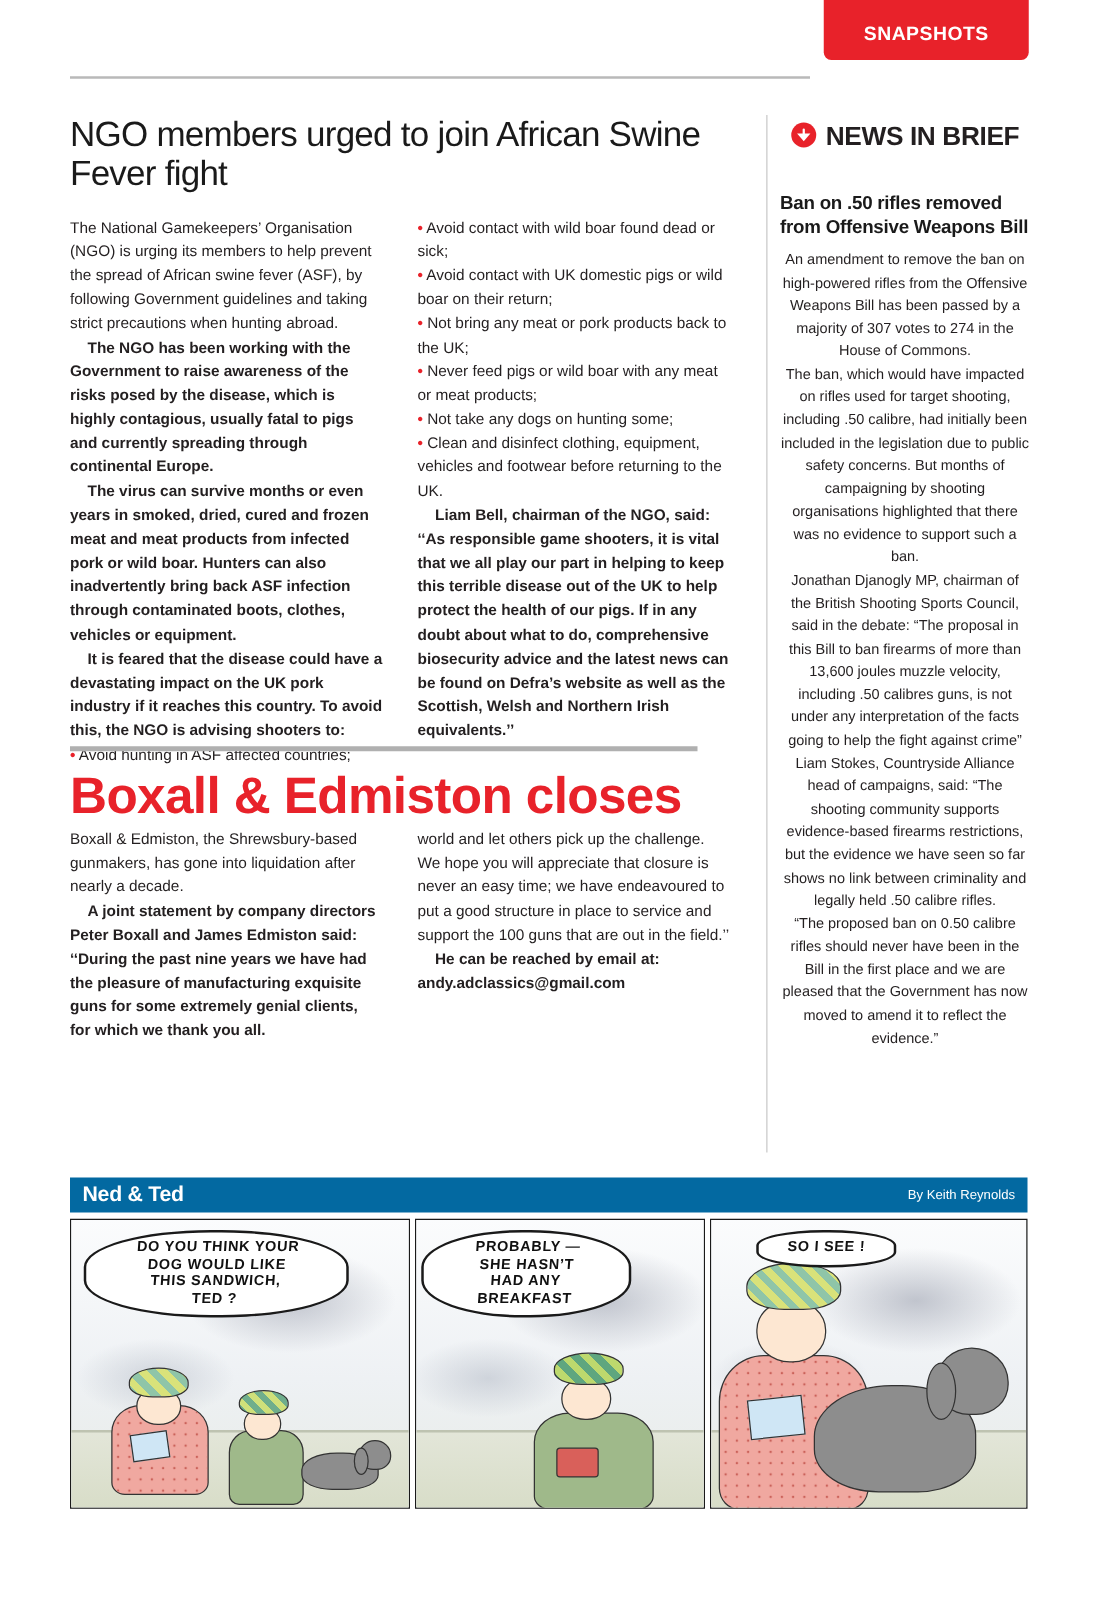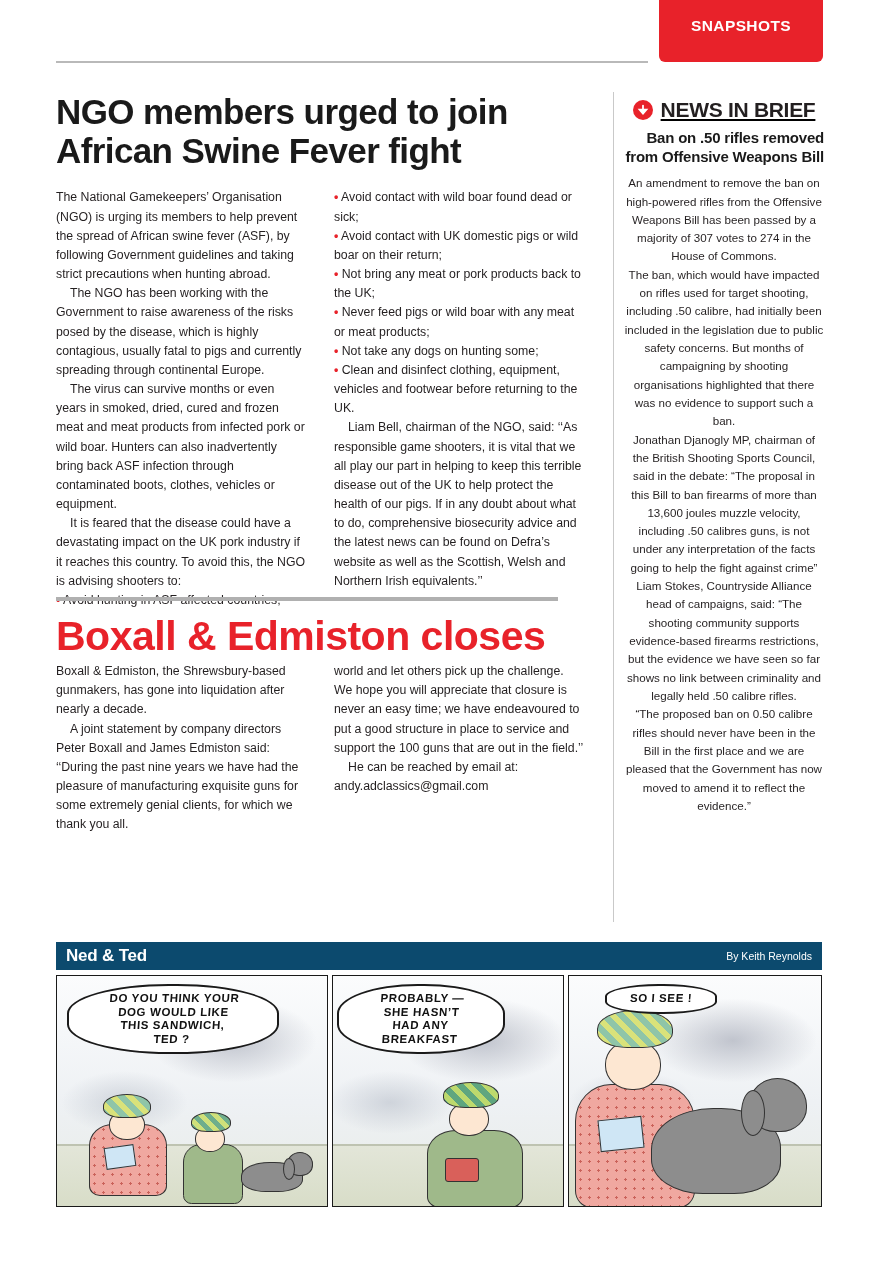--- a/index.html
+++ b/index.html
@@ -6,48 +6,48 @@
   html, body {
     width: 876px; height: 1280px;
     background: #ffffff;
     font-family: "Liberation Sans", sans-serif;
     overflow: hidden;
   }
   .page { position: relative; width: 876px; height: 1280px; background:#fff; }
 
   
   .snapshots-tab {
-    position: absolute; left: 659px; top: 0px; width: 164px; height: 62px;
+    position: absolute; left: 659px; top: 0px; width: 164px; height: 48px;
     background: #e8222a; border-radius: 0 0 6px 6px;
-    display: flex; align-items: center; justify-content: center;
+    display: flex; align-items: flex-end; justify-content: center;
   }
   .snapshots-tab span {
     color: #fff; font-size: 15.5px; font-weight: 700; letter-spacing: .4px;
     padding-bottom: 11px;
   }
 
   
   .top-rule {
     position: absolute; left: 56px; top: 61px; width: 592px; height: 1.5px;
     background: #b9b9b9;
   }
 
   
   .main-col { position: absolute; left: 56px; top: 92px; width: 530px; }
 
   h1.headline {
-    font-size: 35px; line-height: 1.12; font-weight: 700;
+    font-size: 28px; line-height: 1.12; font-weight: 400;
     color: #1a1a1a; letter-spacing: -0.6px; margin-bottom: 18px;
   }
   .body-text {
     font-size: 12.3px; line-height: 1.56; color: #231f20;
     text-align: left;
   }
   .body-text p { margin: 0; }
-  .body-text p.indent { text-indent: 14px; }
+  .body-text p.indent { text-indent: 14px; font-weight: bold; }
   .bullet { position: relative; padding-left: 0; }
   .bullet .dot { color: #e8222a; font-weight: 700; }
 
   .col-a, .col-b {
     position: absolute; top: 0; width: 250px;
   }
   .col-a { left: 0; }
   .col-b { left: 278px; }
 
   
@@ -65,45 +65,44 @@
 
   
   .v-divider {
     position: absolute; left: 613px; top: 92px; width: 1px; height: 830px;
     background: #c9c9c9;
   }
 
   
   .sidebar { position: absolute; left: 624px; top: 98px; width: 200px; }
   .nib-header {
-    display: flex; align-items: center; justify-content: center; gap: 8px;
-    margin-bottom: 7px;
-    text-decoration: underline;
+    display: flex; justify-content: center; gap: 8px;
+    margin-bottom: 32px;
   }
   .nib-icon {
     width: 20px; height: 20px; border-radius: 50%; background: #e8222a;
     display: flex; align-items: center; justify-content: center; flex: none;
   }
   .nib-icon svg { display:block; }
   .nib-title {
     font-size: 21px; font-weight: 800; color: #231f20; letter-spacing: -0.3px;
   }
   .nib-subhead {
-    text-align: right; font-size: 15px; font-weight: 700; line-height: 1.24;
+    text-align: left; font-size: 15px; font-weight: 700; line-height: 1.24;
     color: #1a1a1a; margin-bottom: 8px; letter-spacing: -0.2px;
   }
   .nib-body {
     text-align: center; font-size: 11.6px; line-height: 1.58; color: #231f20;
   }
   .nib-body p { margin: 0; }
 
   
   .cartoon-bar {
     position: absolute; left: 56px; top: 942px; width: 766px; height: 28px;
-    background: #0c4a6e; display: flex; align-items: center;
+    background: #0369a1; display: flex; align-items: center;
     justify-content: space-between; padding: 0 10px;
   }
   .cartoon-title { color: #fff; font-size: 17px; font-weight: 700; letter-spacing: -0.2px; }
   .cartoon-credit { color: #fff; font-size: 10.5px; }
 
   .cartoon-strip {
     position: absolute; left: 56px; top: 975px; width: 766px; height: 232px;
     display: flex; gap: 4px; background:#fff;
   }
   .panel {

